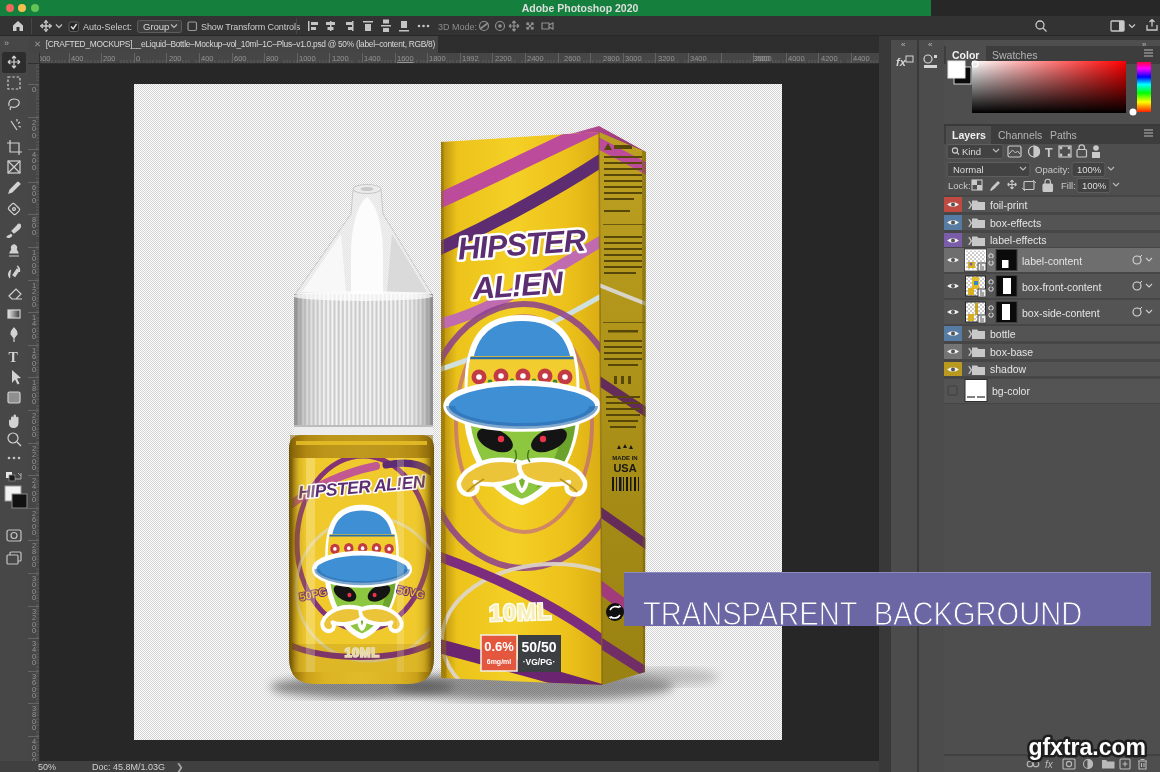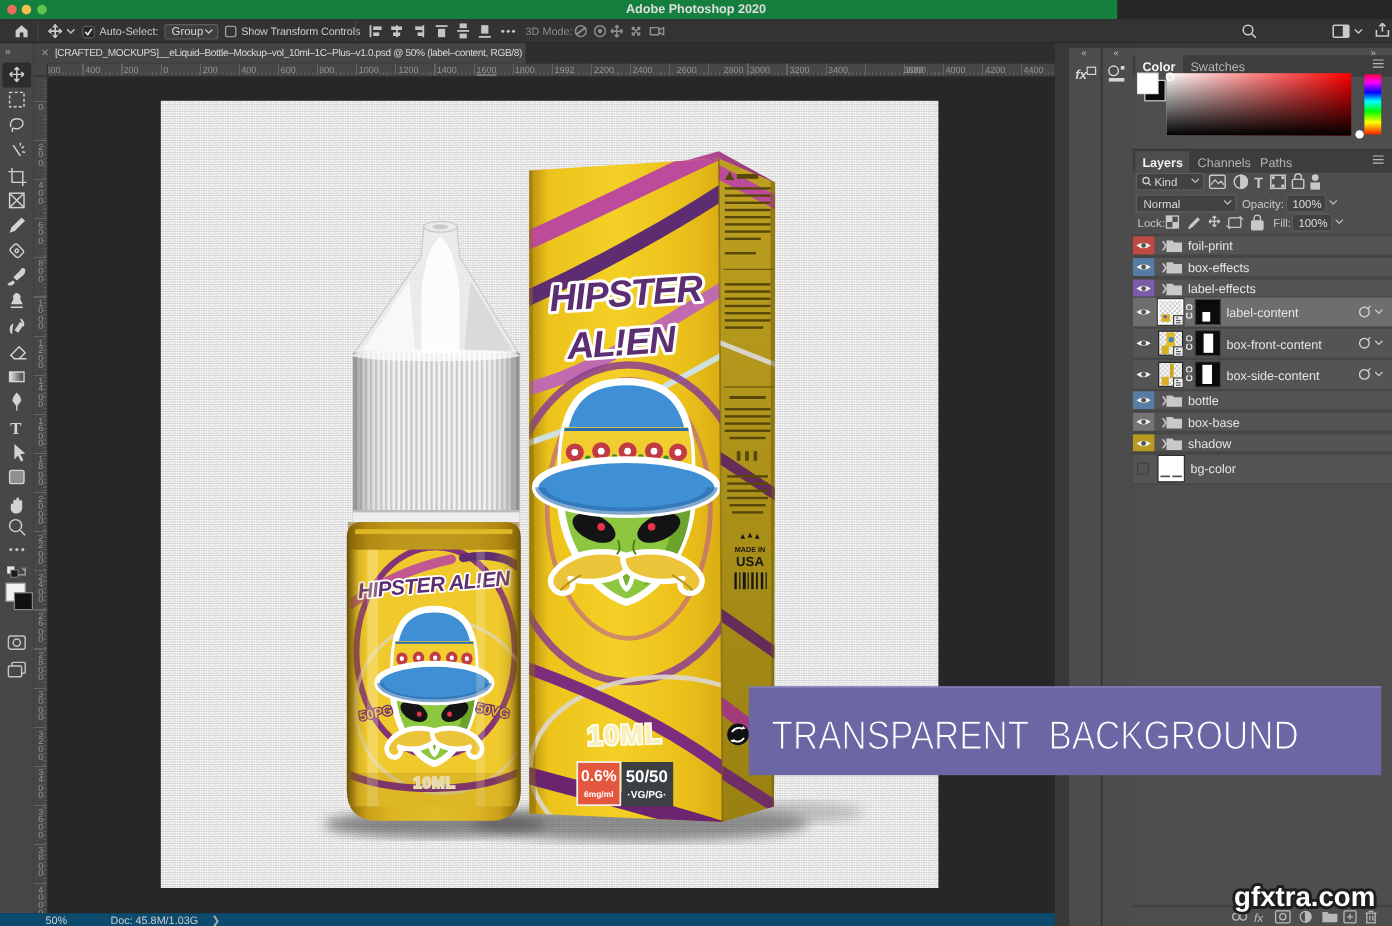--- a/index.html
+++ b/index.html
@@ -35,28 +35,28 @@
   .vnum { position:absolute; left:1px; width:10px; font-size:7.5px; color:#959595; line-height:6.3px; text-align:center; }
   #rcorner { left:28px; top:53px; width:12px; height:11px; background:#464646; border-right:1px solid #303030; border-bottom:1px solid #303030; }
   
   #toolbar { left:0; top:36px; width:28px; height:725px; background:#474747; }
   
   #canvas { left:41px; top:64px; width:838px; height:697px; background:#272727; }
   #doc { left:93px; top:20px; width:648px; height:656px;
      background:repeating-conic-gradient(#ffffff 0% 25%, #d2d2d2 0% 50%);
      background-size:2px 2px; }
   
-  #status { left:0; top:761px; width:879px; height:11px; background:#0c4a6e; color:#cfcfcf; font-size:9px; }
+  #status { left:0; top:761px; width:879px; height:11px; background:#404040; color:#cfcfcf; font-size:9px; }
   
   #dock { left:879px; top:36px; width:65px; height:736px; background:#393939; }
   .dockcol { top:4px; width:26px; height:732px; background:#4c4c4c; }
   
   #rpanel { left:944px; top:36px; width:216px; height:736px; background:#4c4c4c; }
   
-  #banner { left:624px; top:572px; width:527px; height:74px; background:#6b66a4; border-top:1px solid #8d89bd; }
+  #banner { left:624px; top:572px; width:527px; height:54px; background:#6b66a4; border-top:1px solid #8d89bd; }
   #banner div { margin:22px 0 0 19px; font-size:30px; color:#ffffff; letter-spacing:0px; font-weight:400; white-space:nowrap;
      -webkit-text-stroke:0.9px #6b66a4; transform:scale(0.97,1.12); transform-origin:left top; }
 </style>
 </head>
 <body>
 <div id="stage">
 
   <div class="abs" id="canvas">
     <div class="abs" id="doc"></div>
     <svg class="abs" style="left:93px; top:20px;" width="648" height="656" viewBox="0 0 648 656" id="art">

